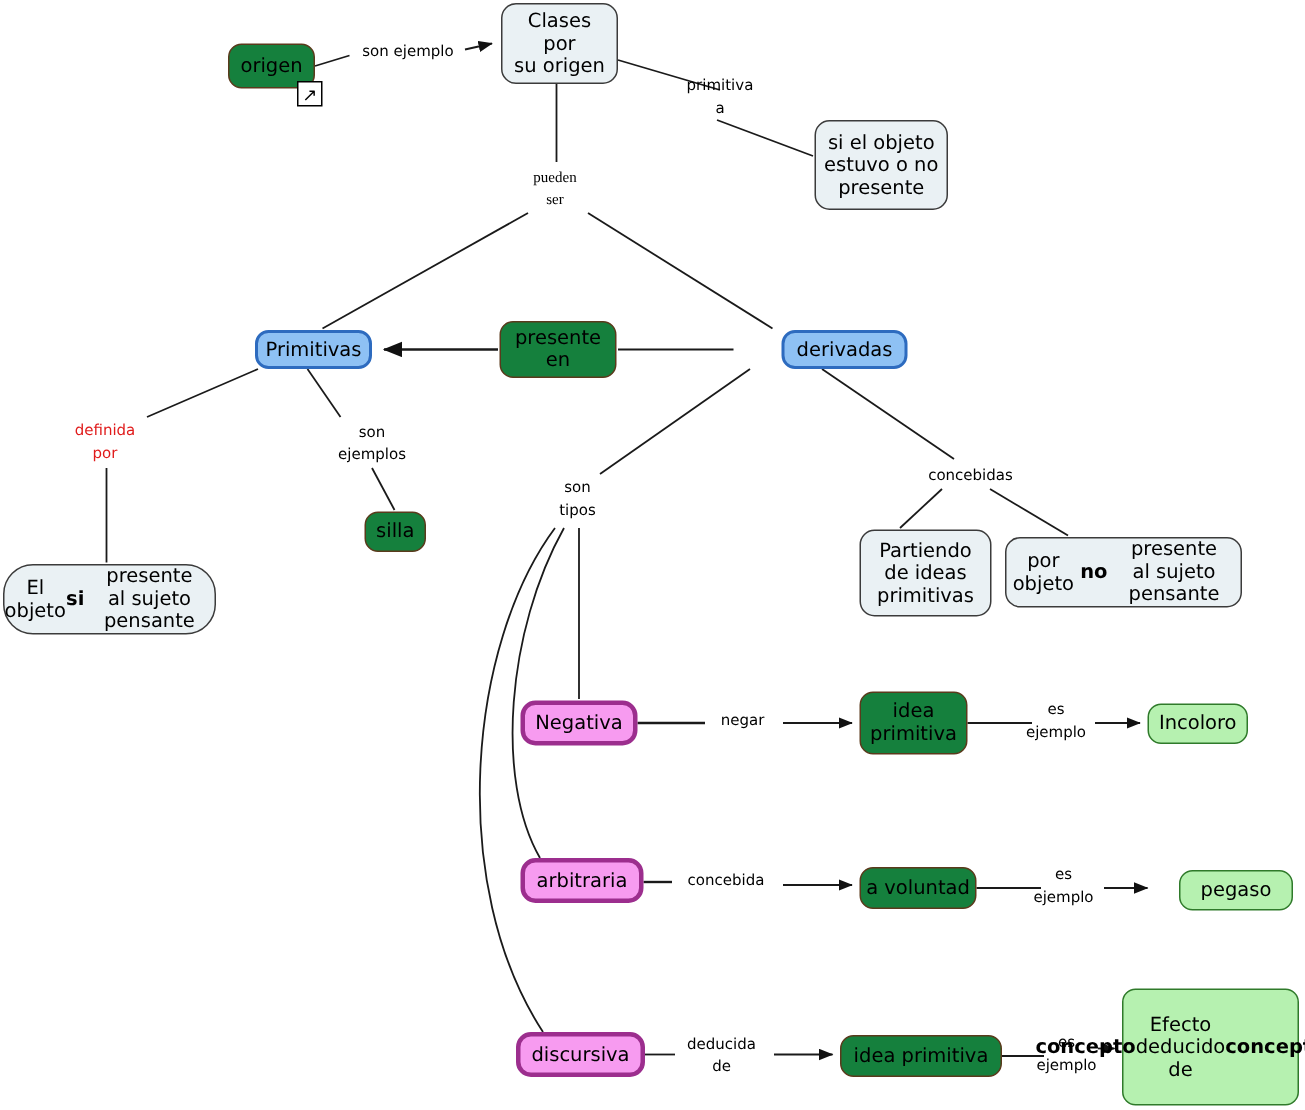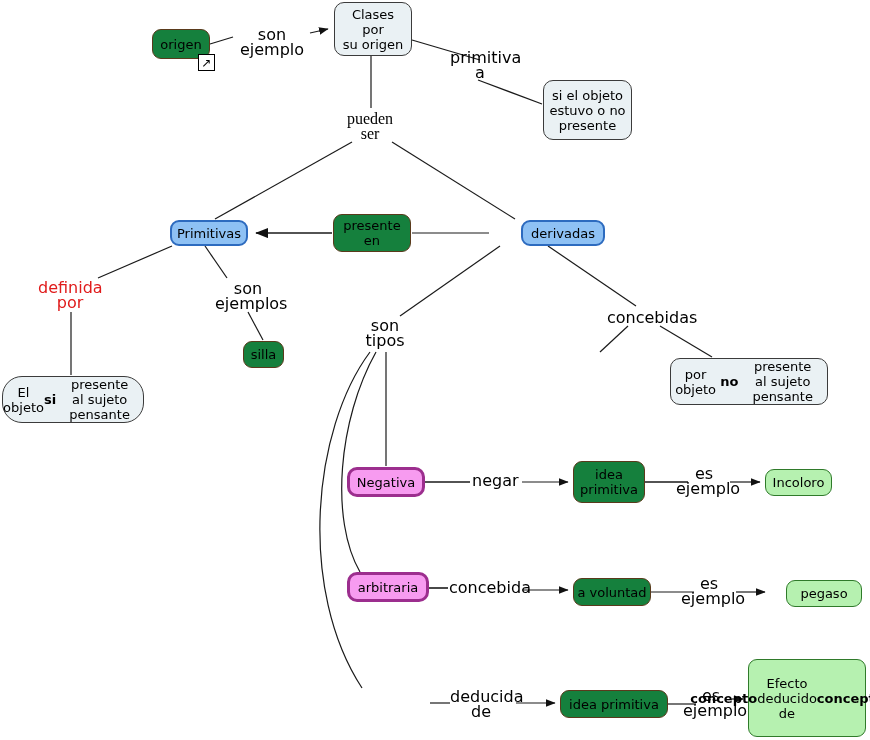--- a/index.html
+++ b/index.html
@@ -52,21 +52,21 @@
   }
   
   .n-green{
     background:#b6f1b0;
     border:1.5px solid #2f7a2a;
     border-radius:9px;
   }
 
   .link-label{
     position:absolute;
-    font-size:16px;
+    font-size:10px;
     line-height:15px;
     color:#000;
     text-align:center;
     white-space:pre-line;
     background:transparent;
   }
   .link-label.red{color:#e01b1b;}
 
   .resource-icon{
     position:absolute;
@@ -153,28 +153,32 @@
 su origen</div>
     <div class="node n-concept" style="left: 543px; top: 80px; width: 89px; height: 60px;">si el objeto
 estuvo o no
 presente</div>
     <div class="node n-blue" style="left: 170px; top: 220px; width: 78px; height: 26px;">Primitivas</div>
     <div class="node n-orange" style="left: 333px; top: 214px; width: 78px; height: 38px;">presente
 en</div>
     <div class="node n-blue" style="left: 489px; top: 220px; width: 84px; height: 26px; margin-left: 32px;">derivadas</div>
     <div class="node n-orange" style="left: 243px; top: 341px; width: 41px; height: 27px;">silla</div>
     <div class="node n-concept" style="left: 2px; top: 376px; width: 142px; height: 47px; border-radius: 20px;">El objeto <b>si</b> presente<br>al sujeto pensante</div>
+    <div class="node n-concept" style="left: 573px; top: 353px; width: 88px; height: 58px;">Partiendo
+de ideas
+primitivas</div>
     <div class="node n-concept" style="left: 670px; top: 358px; width: 158px; height: 47px;">por objeto <b>no</b> presente<br>al sujeto pensante</div>
     <div class="node n-magenta" style="left: 347px; top: 467px; width: 78px; height: 30px;">Negativa</div>
     <div class="node n-orange" style="left: 573px; top: 461px; width: 72px; height: 42px;">idea
 primitiva</div>
     <div class="node n-green" style="left: 765px; top: 469px; width: 67px; height: 27px;">Incoloro</div>
     <div class="node n-magenta" style="left: 347px; top: 572px; width: 82px; height: 30px;">arbitraria</div>
     <div class="node n-orange" style="left: 573px; top: 578px; width: 78px; height: 28px;">a voluntad</div>
     <div class="node n-green" style="left: 770px; top: 580px; width: 76px; height: 27px; margin-left: 16px;">pegaso</div>
+    <div class="node n-magenta" style="left: 344px; top: 688px; width: 86px; height: 30px;">discursiva</div>
     <div class="node n-orange" style="left: 560px; top: 690px; width: 108px; height: 28px;">idea primitiva</div>
     <div class="node n-green" style="left: 748px; top: 659px; width: 118px; height: 78px;"><b>concepto</b> Efecto<br>deducido<br>de<br><b>concepto</b> Causa</div>
     <div class="link-label" style="left: 232px; top: 27px; width: 80px;">son ejemplo</div>
     <div class="link-label" style="left: 450px; top: 50px; width: 60px;">primitiva
 a</div>
     <div class="link-label" style="left: 340px; top: 111px; width: 60px; font-family: Liberation Serif, serif;">pueden
 ser</div>
     <div class="link-label red" style="left: 38px; top: 280px; width: 64px;">definida
 por</div>
     <div class="link-label" style="left: 215px; top: 281px; width: 66px;">son

